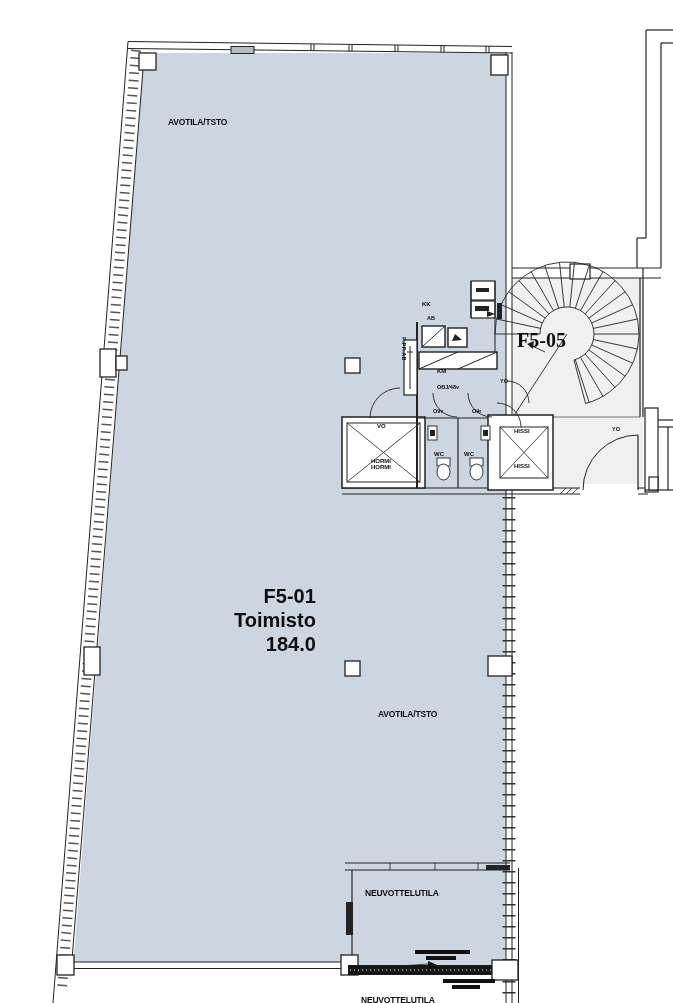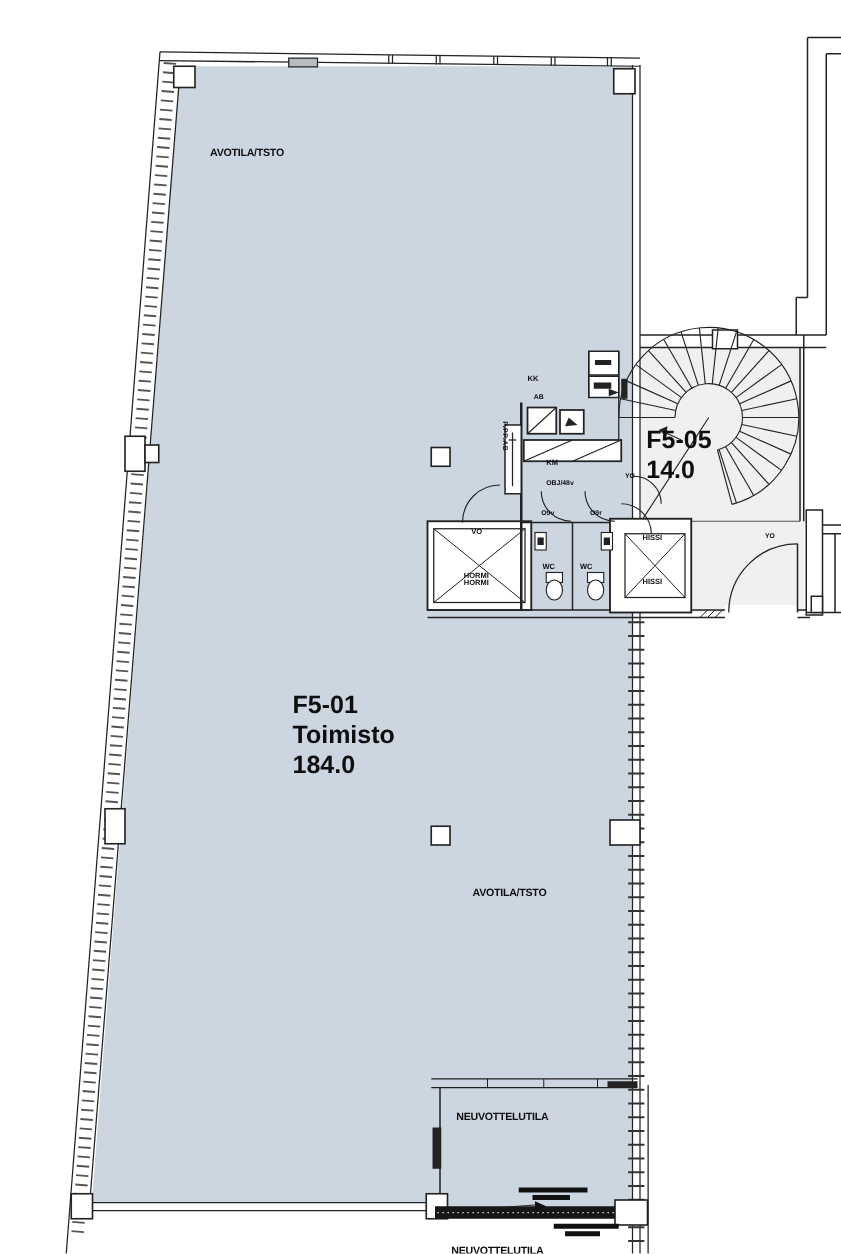--- a/index.html
+++ b/index.html
@@ -228,29 +228,28 @@
     <rect x="452" y="985" width="28" height="4" fill="#111" stroke="none"></rect>
     <polygon points="428,961 437,965 428,969" fill="#111" stroke="none"></polygon>
     <line x1="400" y1="966" x2="428" y2="964" stroke-width="0.8"></line>
   </g>
 </svg>
 
 <div class="lbl med" style="left:168px;top:118px;">AVOTILA/TSTO</div>
 
 <div class="lbl med" style="left:378px;top:710px;">AVOTILA/TSTO</div>
 
-<div class="lbl big" style="left:234px;top:552px;">
+<div class="lbl big" style="left:234px;top:584px;text-align:right;">
   <div>F5-01</div>
   <div>Toimisto</div>
   <div>184.0</div>
 </div>
 
-<div class="lbl big" style="left:517px;top:340px;">
+<div class="lbl big" style="left:517px;top:328px;font-family:Liberation Serif, serif;">
   <div>F5-05</div>
-  <div>14.0</div>
 </div>
 
 <div class="lbl med" style="left:365px;top:889px;">NEUVOTTELUTILA</div>
 
 <div class="lbl med" style="left:361px;top:996px;">NEUVOTTELUTILA</div>
 
 <div class="lbl tiny ctr" style="left:364px;top:458px;width:34px;">
   <div>HORMI</div>
   <div>HORMI</div>
 </div>

